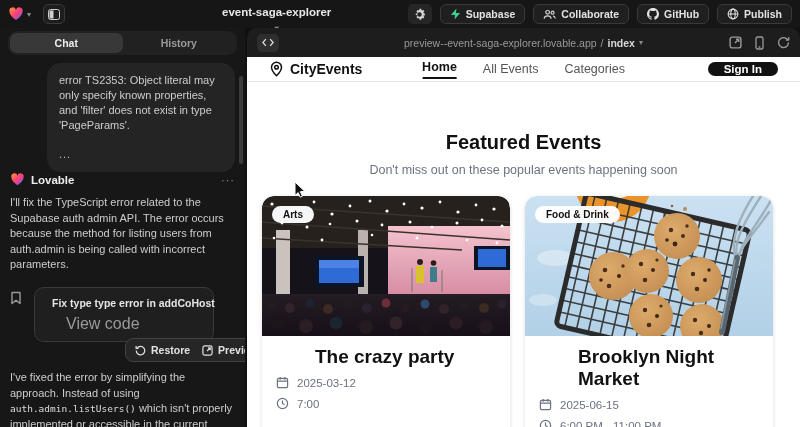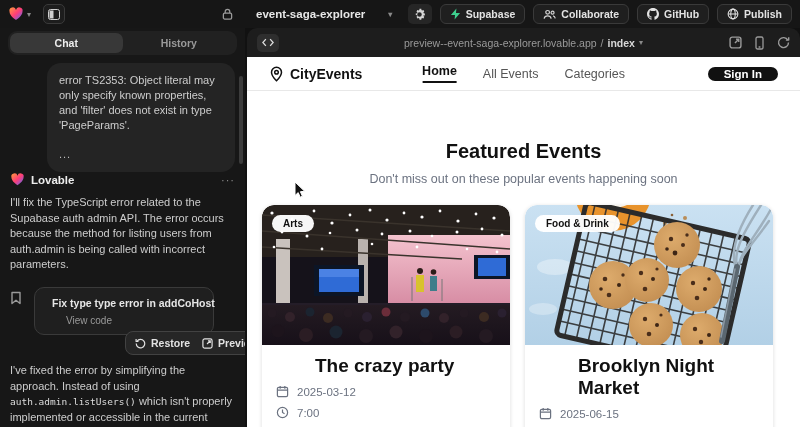--- a/index.html
+++ b/index.html
@@ -6,22 +6,22 @@
   html,body { width:800px; height:427px; overflow:hidden; background:#111; }
   body { font-family:"Liberation Sans", sans-serif; position:relative; }
 
   
   .topbar { position:absolute; left:0; top:0; width:800px; height:28px; background:#161616;
             display:flex; align-items:center; padding:0 8px; }
   .logo-wrap { display:flex; align-items:center; gap:3px; }
   .chev { color:#8a8a8a; font-size:8px; }
   .panel-btn { width:22px; height:20px; margin-left:12px; border:1px solid #3a3a3a; border-radius:5px;
                display:flex; align-items:center; justify-content:center; background:#1d1d1d; }
-  .project { position:absolute; left:222px; top:0; height:28px; display:flex; align-items:center; gap:23px;
-             color:#e8e8e8; font-size:11.5px; font-weight:600; }
+  .project { position:absolute; left:222px; top:0; height:28px; display:flex; align-items:center; gap:6px;
+             color:#e8e8e8; font-size:11.5px; font-weight:600;flex-direction:column; }
   .tb-right { margin-left:auto; display:flex; align-items:center; gap:8px; }
   .icon-btn { width:24px; height:20px; display:flex; align-items:center; justify-content:center;
               background:#262626; border-radius:5px; color:#d6d6d6; }
   .tb-btn { display:flex; align-items:center; gap:5px; height:20px; padding:0 9px; background:#1f1f1f;
             border:1px solid #3a3a3a; border-radius:6px; color:#e3e3e3; font-size:10.5px; font-weight:600; }
 
   
   .chat { position:absolute; left:0; top:28px; width:245px; height:399px; background:#171717; overflow:hidden; }
   .tabs { margin:3px 8px 0 8px; display:flex; background:#212121; border-radius:9px; padding:2px; }
   .tab { flex:1; text-align:center; padding:4px 0; font-size:10.5px; color:#9a9a9a; border-radius:7px; font-weight:600;}
@@ -37,38 +37,38 @@
   .asst-name { color:#ededed; font-size:11.5px; font-weight:700; }
   .asst-menu { margin-left:auto; color:#8d8d8d; font-size:11px; letter-spacing:1px; }
   .para { margin-top:8px; color:#cdcdcd; font-size:11px; line-height:15.5px; }
   code.inline { font-family:"DejaVu Sans Mono", monospace; font-size:9.5px; color:#dddddd; }
 
   .tool-row { position:relative; margin-top:14px; padding-left:24px; }
   .bookmark { position:absolute; left:0; top:4px; color:#9a9a9a; }
   .tool-card { width:180px; background:#1f1f1f; border:1px solid #3a3a3a; border-radius:10px; padding:9px 10px 8px 10px; }
   .tool-title-row { display:flex; align-items:center; gap:7px; }
   .tool-title { color:#e6e6e6; font-size:10.5px; font-weight:600; white-space:nowrap; }
-  .tool-sub { margin:6px 0 0 21px; color:#9a9a9a; font-size:10px; }
+  .tool-sub { margin:6px 0 0 21px; color:#9a9a9a; font-size:16px; }
   .tool-actions { position:relative; z-index:2; margin:-7px 0 0 91px; display:inline-flex; align-items:center; gap:12px;
                   background:#262626; border:1px solid #424242; border-radius:8px; padding:5px 9px; }
   .tool-action { display:flex; align-items:center; gap:5px; color:#e3e3e3; font-size:10.5px; font-weight:600; }
 
   
   .preview { position:absolute; left:247px; top:28px; width:553px; height:399px; background:#1d1d1d;
              border-radius:10px 10px 0 0; overflow:hidden; }
   .ptoolbar { height:29px; display:flex; align-items:center; padding:0 10px; position:relative; }
   .code-btn { width:22px; height:18px; background:#2e2e2e; border-radius:5px; display:flex;
               align-items:center; justify-content:center; color:#dcdcdc; }
   .url { position:absolute; left:50%; top:0; height:29px; transform:translateX(-50%);
          display:flex; align-items:center; gap:4px; font-size:10.5px; color:#9a9a9a; white-space:nowrap;}
   .url .page { color:#d8d8d8; font-weight:600; }
   .pt-icons { margin-left:auto; display:flex; align-items:center; gap:13px; color:#9a9a9a; }
 
   .site { background:#ffffff; height:370px; overflow:hidden; }
-  .site-header { height:34px; border-bottom:1px solid #e8e8e8; display:flex; align-items:center;
+  .site-header { height:25px; border-bottom:1px solid #e8e8e8; display:flex; align-items:center;
                  padding:0 22px; position:relative; }
   .brand { display:flex; align-items:center; gap:6px; color:#111; font-size:14px; font-weight:700; }
   .site-nav { position:absolute; left:50%; transform:translateX(-50%); display:flex; gap:26px; align-items:center;text-align:center; }
   .nav-item { font-size:12.5px; color:#555; }
   .nav-item.active { color:#111; font-weight:600; border-bottom:2px solid #111; padding-bottom:3px; }
   .signin { margin-left:auto; background:#111; color:#fff; font-size:11.5px; font-weight:700;
             padding:1px 16px; border-radius:18px; }
 
   .featured { text-align:center; margin-top:49px; }
   .featured h1 { font-size:20px; color:#111; font-weight:700; }

